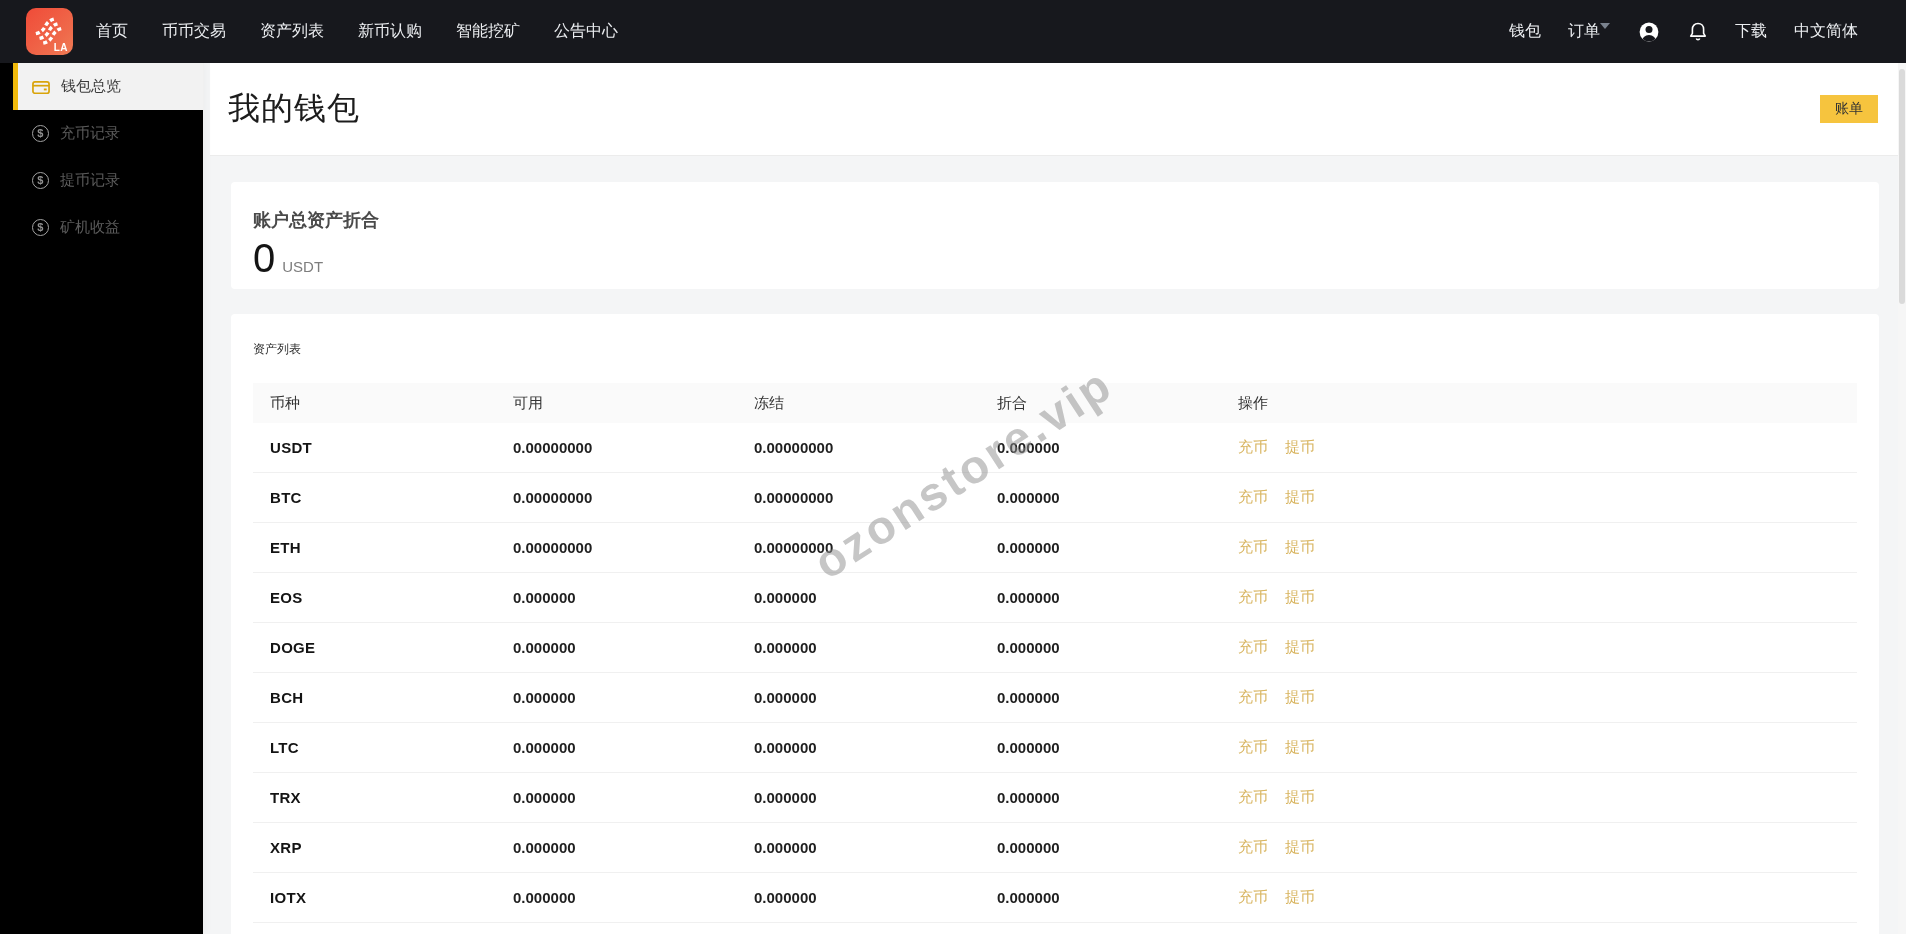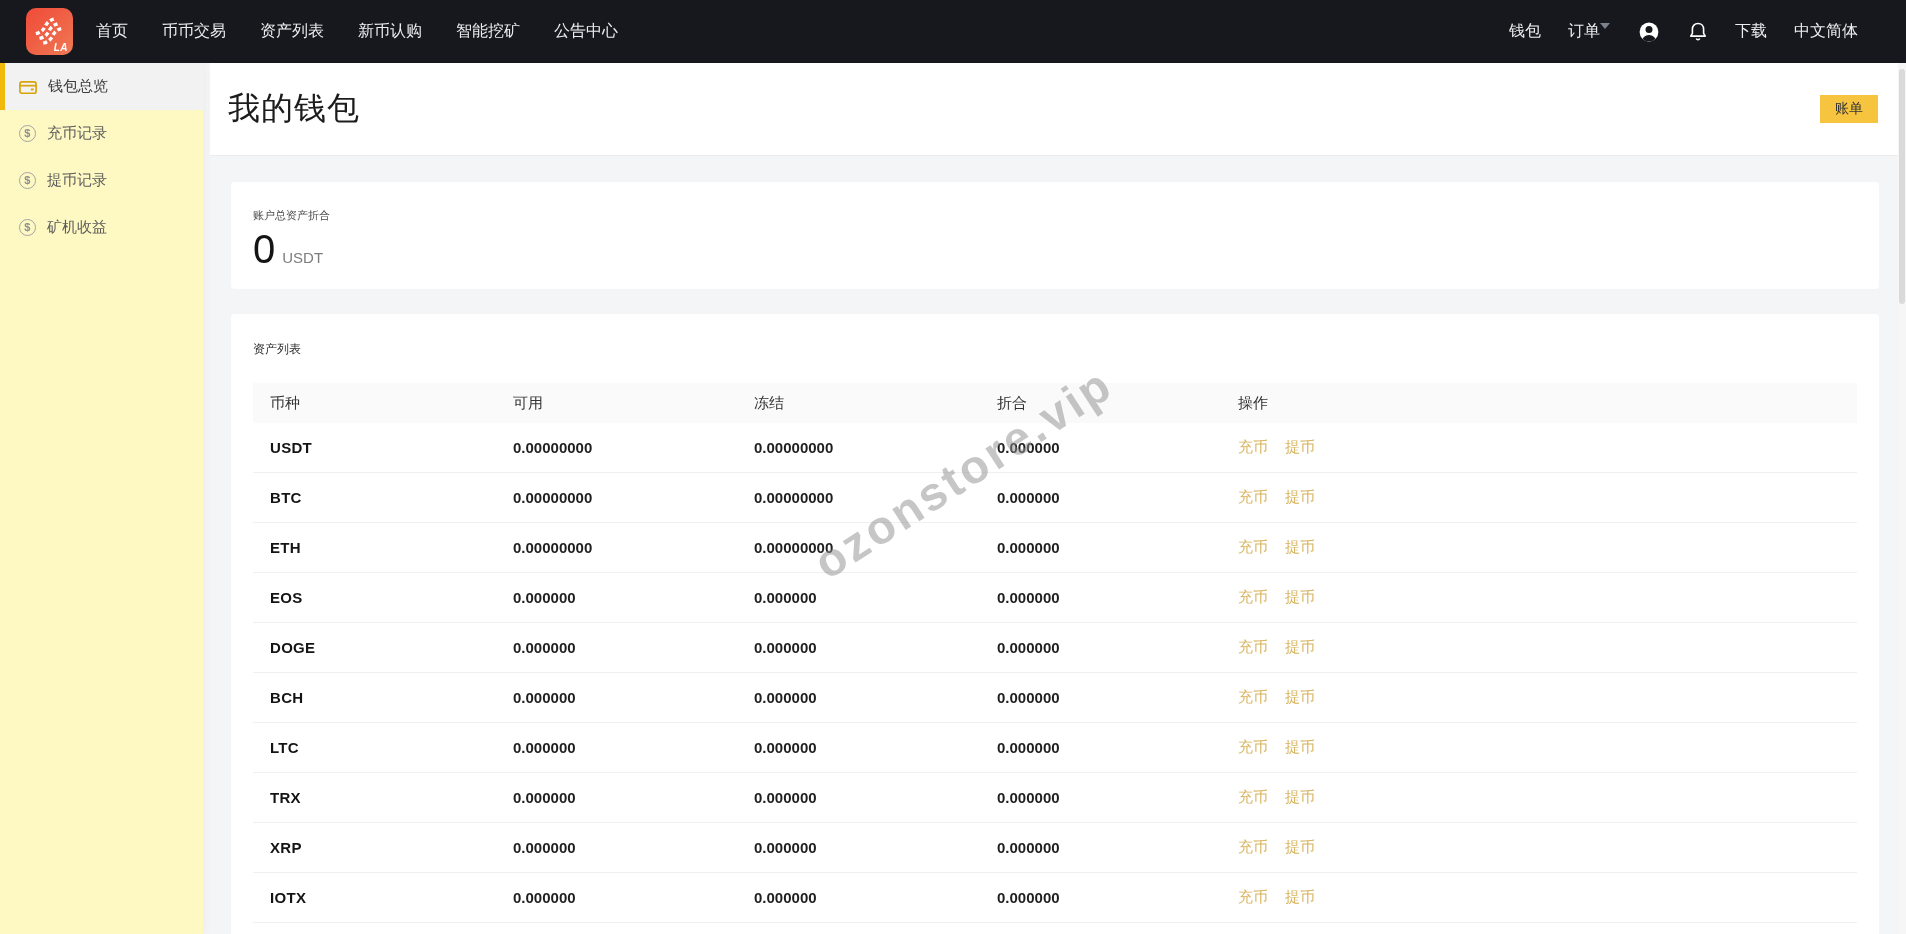--- a/index.html
+++ b/index.html
@@ -12,21 +12,21 @@
   .page { width:1906px; height:934px; position:relative; }
 
   
   .navbar {
     height:63px; background:#17181d; display:flex; align-items:center;
     padding:0 48px 0 26px; position:relative; z-index:20;
   }
   .logo {
     width:47px; height:47px; border-radius:10px; flex:0 0 auto;
     background:linear-gradient(135deg,#f04b38 0%,#ef6a4b 70%,#f07c55 100%);
-    position:relative; cursor:pointer; overflow:hidden;font-style:italic;
+    position:relative; cursor:pointer; overflow:hidden;
   }
   .logo svg { position:absolute; left:4px; top:4px; }
   .logo-la {
     position:absolute; right:5px; bottom:2px; color:#fff;
     font-size:10px; font-weight:700; letter-spacing:.5px;
   }
   .nav-items { display:flex; align-items:center; margin-left:23px; }
   .nav-link {
     color:#eceef1; font-size:16px; cursor:pointer; white-space:nowrap;
   }
@@ -38,23 +38,23 @@
     border-left:5px solid transparent; border-right:5px solid transparent;
     border-top:6px solid #7a828e; margin-top:2px;
   }
   .icon-btn { display:inline-flex; align-items:center; cursor:pointer; }
 
   
   .layout { display:flex; height:871px; position:relative; }
 
   
   .sidebar {
-    width:204px; background:#fef9c3; flex:0 0 auto; height:100%;
+    width:204px; background:#000000; flex:0 0 auto; height:100%;
     border-right:1px solid #f0f0f0; box-shadow:2px 0 8px rgba(0,0,0,.03);
-    position:relative; z-index:10;
+    position:relative; z-index:10;padding-left:13px;
   }
   .side-item {
     height:47px; display:flex; align-items:center; padding-left:19px;
     cursor:pointer; position:relative; color:#5c5c5c; font-size:15px;
   }
   .side-item.active { background:#f2f2f2; color:#3a3a3a; }
   .side-item.active::before {
     content:""; position:absolute; left:0; top:0; bottom:0; width:5px;
     background:var(--accent,#f0b90b);
   }
@@ -72,21 +72,21 @@
   }
   .page-header h1 { font-size:32px; font-weight:500; color:#1c1c1c; letter-spacing:1px; }
   .bill-btn {
     margin-left:auto; background:var(--btn-yellow,#f6c43e); border:none;
     color:#333; font-size:14px; padding:5px 15px; border-radius:0;
     cursor:pointer; font-family:Liberation Serif, serif;
   }
 
   .card { background:#fff; border-radius:4px; margin:0 27px 0 21px; }
   .summary-card { margin-top:26px; height:107px; padding:26px 22px; }
-  .summary-label { font-size:11px; color:#4a4a4a; }
+  .summary-label { font-size:18px; color:#4a4a4a;font-weight:bold; }
   .summary-value-row { display:flex; align-items:baseline; gap:7px; margin-top:6px; }
   .summary-value { font-size:40px; font-weight:400; color:#141414; line-height:1; }
   .summary-unit { font-size:15px; color:#7d7d7d; }
 
   .assets-card { margin-top:25px; height:648px; padding:27px 22px; }
   .assets-title { font-size:12px; color:#2e2e2e; }
   .thead, .trow { display:flex; align-items:center; padding-left:17px; }
   .thead { height:40px; background:#fafafa; margin-top:25px; font-size:15px; color:#333; }
   .trow { height:50px; border-bottom:1px solid #f0f0f0; font-size:15px; }
   .cell { flex:0 0 auto; }

